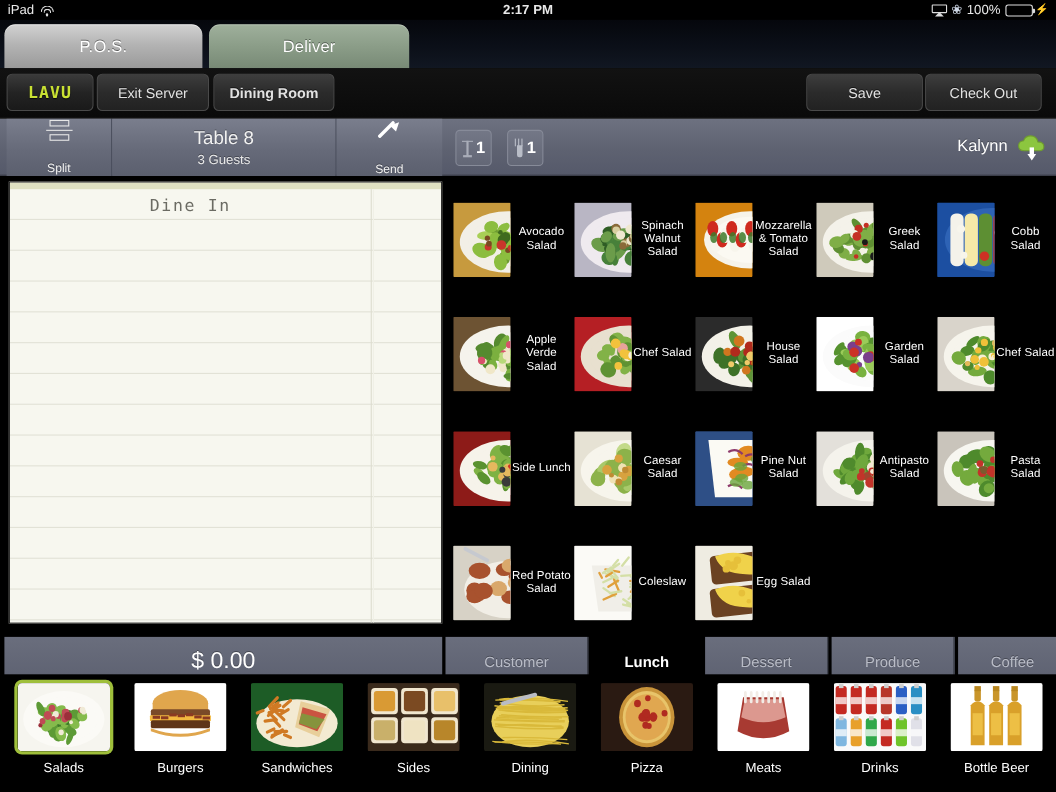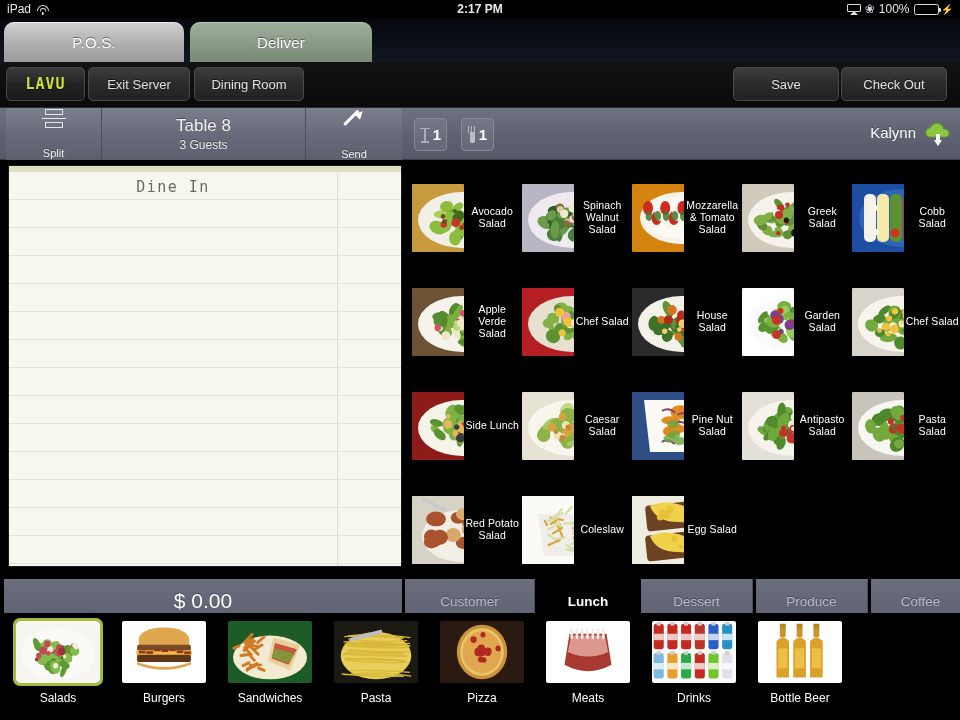--- a/index.html
+++ b/index.html
@@ -78,21 +78,21 @@
   }
   .nav-btn {
     position:absolute; top:5px; height:34px; border-radius:5px;
     border:1px solid #4a4a4a;
     background:linear-gradient(to bottom,#3d3d3d 0%,#2b2b2b 50%,#222 100%);
     color:#e2e2e2; font-size:13px;
     display:flex; align-items:center; justify-content:center;
     text-shadow:0 -1px 0 rgba(0,0,0,.6);
   }
   .nb-exit   { left:88px;  width:102px; }
-  .nb-dining { left:194px; width:110px; }
+  .nb-dining { left:194px; width:110px;font-weight:bold; }
   .nb-save   { left:733px; width:106px; }
   .nb-check  { left:841px; width:106px; }
 
   
   .orderbar {
     position:absolute; top:108px; left:0; width:960px; height:52px;
     background:linear-gradient(to bottom,#6d7180 0%,#5e6271 55%,#55596a 100%);
     border-bottom:1px solid #3b3e4a;
   }
   .ob-seg {
@@ -1496,20 +1496,40 @@
             <path d="M54 18 L86 26 L74 54 L48 44 Z" fill="#e8cf9a"></path>
             <path d="M56 24 L82 31 L72 48 L52 41 Z" fill="#c2342a" opacity=".8"></path>
             <path d="M55 30 L80 36 L71 46 L52 40 Z" fill="#6fa83c" opacity=".75"></path>
           </svg>
         </div>
         <div class="cat-label">Sandwiches</div>
       </div>
       <div class="cat">
         <div class="cat-thumb">
           <svg viewBox="0 0 100 68" preserveAspectRatio="none">
+            <rect width="100" height="68" fill="#3a2a1c"></rect>
+            <rect x="4" y="5" width="29" height="26" rx="4" fill="#f0e6cf"></rect>
+            <rect x="7" y="8" width="23" height="20" rx="3" fill="#d99a34"></rect>
+            <rect x="36.5" y="5" width="29" height="26" rx="4" fill="#f0e6cf"></rect>
+            <rect x="39.5" y="8" width="23" height="20" rx="3" fill="#7b4a22"></rect>
+            <rect x="69" y="5" width="29" height="26" rx="4" fill="#f0e6cf"></rect>
+            <rect x="72" y="8" width="23" height="20" rx="3" fill="#e8c06a"></rect>
+            <rect x="4" y="34" width="29" height="26" rx="4" fill="#f0e6cf"></rect>
+            <rect x="7" y="37" width="23" height="20" rx="3" fill="#c9b06a"></rect>
+            <rect x="36.5" y="34" width="29" height="26" rx="4" fill="#f0e6cf"></rect>
+            <rect x="39.5" y="37" width="23" height="20" rx="3" fill="#efe3c2"></rect>
+            <rect x="69" y="34" width="29" height="26" rx="4" fill="#f0e6cf"></rect>
+            <rect x="72" y="37" width="23" height="20" rx="3" fill="#b8862a"></rect>
+          </svg>
+        </div>
+        <div class="cat-label">Sides</div>
+      </div>
+      <div class="cat">
+        <div class="cat-thumb">
+          <svg viewBox="0 0 100 68" preserveAspectRatio="none">
             <rect width="100" height="68" fill="#1a1a12"></rect>
             <ellipse cx="50" cy="38" rx="42" ry="26" fill="#e8cf5a"></ellipse>
             <path d="M12.23317901234568 17.017764060356654 Q50 14.795970507544583 82.65365226337448 19.017764060356654" stroke="#d9b93a" stroke-width="1.4" fill="none"></path>
             <path d="M17.35807613168724 16.57037037037037 Q50 16.571999314128945 82.71682098765432 18.57037037037037" stroke="#d9b93a" stroke-width="1.4" fill="none"></path>
             <path d="M11.322479423868312 58.85548696844993 Q50 57.952966392318245 83.32319958847737 60.85548696844993" stroke="#d9b93a" stroke-width="1.4" fill="none"></path>
             <path d="M19.75601851851852 58.58916323731138 Q50 54.642575445816185 91.88019547325104 60.58916323731138" stroke="#d9b93a" stroke-width="1.4" fill="none"></path>
             <path d="M18.51054526748971 31.52448559670782 Q50 34.12230795610425 91.35077160493827 33.52448559670782" stroke="#d9b93a" stroke-width="1.4" fill="none"></path>
             <path d="M16.326800411522633 16.229355281207134 Q50 12.984756515775036 90.92011316872428 18.229355281207134" stroke="#d9b93a" stroke-width="1.4" fill="none"></path>
             <path d="M13.501080246913581 25.197599451303155 Q50 20.26695816186557 88.66229423868313 27.197599451303155" stroke="#d9b93a" stroke-width="1.4" fill="none"></path>
             <path d="M16.55190329218107 25.293415637860083 Q50 26.78372770919067 90.20694444444445 27.293415637860083" stroke="#d9b93a" stroke-width="1.4" fill="none"></path>
@@ -1527,21 +1547,21 @@
             <path d="M17.60622427983539 23.18395061728395 Q50 26.540517832647463 87.85385802469136 25.18395061728395" stroke="#d9b93a" stroke-width="1.4" fill="none"></path>
             <path d="M14.681738683127572 42.6542524005487 Q50 38.81037379972565 86.23801440329218 44.6542524005487" stroke="#d9b93a" stroke-width="1.4" fill="none"></path>
             <path d="M19.55972222222222 24.462002743484227 Q50 29.05553840877915 81.90612139917695 26.462002743484227" stroke="#d9b93a" stroke-width="1.4" fill="none"></path>
             <path d="M12.092026748971193 43.02695473251029 Q50 46.757493141289444 85.82114197530865 45.02695473251029" stroke="#d9b93a" stroke-width="1.4" fill="none"></path>
             <path d="M17.019393004115226 19.583676268861453 Q50 24.508830589849108 87.16826131687243 21.583676268861453" stroke="#d9b93a" stroke-width="1.4" fill="none"></path>
             <path d="M14.638117283950617 25.292661179698214 Q50 23.346587791495196 88.02155349794239 27.292661179698214" stroke="#d9b93a" stroke-width="1.4" fill="none"></path>
             <path d="M15.466718106995884 41.684773662551436 Q50 42.08557956104252 86.01064814814815 43.684773662551436" stroke="#d9b93a" stroke-width="1.4" fill="none"></path>
             <rect x="18" y="14" width="40" height="4" rx="2" fill="#b9bcc4" transform="rotate(-14 38 16)"></rect>
           </svg>
         </div>
-        <div class="cat-label">Pasta</div>
+        <div class="cat-label">Dining</div>
       </div>
       <div class="cat">
         <div class="cat-thumb">
           <svg viewBox="0 0 100 68" preserveAspectRatio="none">
             <rect width="100" height="68" fill="#2a1a12"></rect>
             <circle cx="50" cy="34" r="30" fill="#c9943a"></circle>
             <circle cx="50" cy="34" r="26" fill="#e8c46a"></circle>
             <circle cx="50" cy="34" r="23" fill="#d8903a" opacity=".55"></circle>
             <circle cx="56.98092046759507" cy="35.02175549315371" r="3.4445130315500685" fill="#b02a20"></circle>
             <circle cx="50.04676912619759" cy="34.25500590649311" r="4.247743484224966" fill="#b02a20"></circle>

